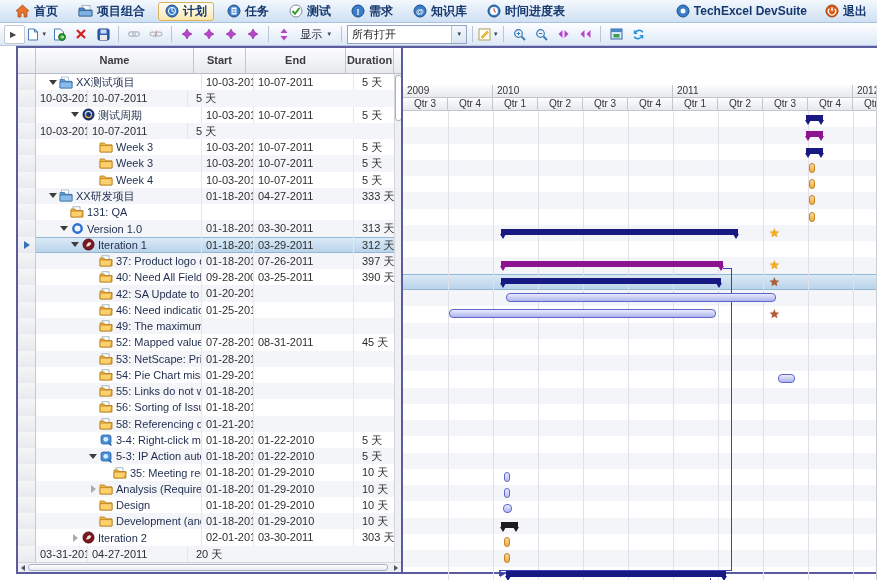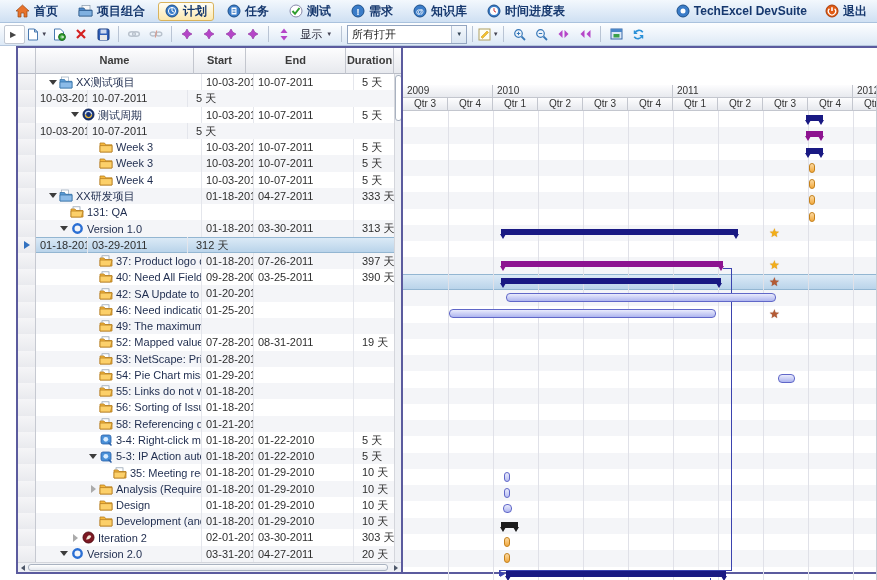--- a/index.html
+++ b/index.html
@@ -531,20 +531,33 @@
               <span class="tlabel">Version 1.0</span>
             </div>
             <div class="cell c-start">01-18-2010</div>
             <div class="cell c-end">03-30-2011</div>
             <div class="cell c-dur">313 天</div>
           </div>
           <div class="trow even sel">
             <div class="gut cell">
               <span class="mark"></span>
             </div>
+            <div class="cell c-name">
+              <span style="width: 26px; flex: 0 0 auto;"></span>
+              <span class="tog">
+                <i class="open"></i>
+              </span>
+              <span class="ticon">
+                <svg width="13" height="13">
+                  <circle cx="6.5" cy="6.5" r="5.5" fill="#7d1822" stroke="#530d14"></circle>
+                  <path d="M4 8.5 q2.2 -6.2 5.2 -3.4 q-0.8 3.8 -5.2 3.4" fill="#f2e6d8"></path>
+                </svg>
+              </span>
+              <span class="tlabel">Iteration 1</span>
+            </div>
             <div class="cell c-start">01-18-2010</div>
             <div class="cell c-end">03-29-2011</div>
             <div class="cell c-dur">312 天</div>
           </div>
           <div class="trow odd">
             <div class="gut cell"></div>
             <div class="cell c-name">
               <span style="width: 44px; flex: 0 0 auto;"></span>
               <span class="tog"></span>
               <span class="ticon">
@@ -641,21 +654,21 @@
                 <svg width="14" height="12">
                   <rect x="3" y="0.8" width="7" height="4.2" fill="#fff" stroke="#8899aa" stroke-width="0.7"></rect>
                   <path d="M1 3 h4 l1 1.5 H13 V11 H1 Z" fill="#f6b73c" stroke="#b87f1e" stroke-width="0.8"></path>
                   <path d="M1 5 h12 l-1.5 6 H1 Z" fill="#fcd06a" stroke="#b87f1e" stroke-width="0.8"></path>
                 </svg>
               </span>
               <span class="tlabel">52: Mapped values are n</span>
             </div>
             <div class="cell c-start">07-28-2011</div>
             <div class="cell c-end">08-31-2011</div>
-            <div class="cell c-dur">19 天</div>
+            <div class="cell c-dur">45 天</div>
           </div>
           <div class="trow odd">
             <div class="gut cell"></div>
             <div class="cell c-name">
               <span style="width: 44px; flex: 0 0 auto;"></span>
               <span class="tog"></span>
               <span class="ticon">
                 <svg width="14" height="12">
                   <rect x="3" y="0.8" width="7" height="4.2" fill="#fff" stroke="#8899aa" stroke-width="0.7"></rect>
                   <path d="M1 3 h4 l1 1.5 H13 V11 H1 Z" fill="#f6b73c" stroke="#b87f1e" stroke-width="0.8"></path>
@@ -863,32 +876,20 @@
                 </svg>
               </span>
               <span class="tlabel">Iteration 2</span>
             </div>
             <div class="cell c-start">02-01-2010</div>
             <div class="cell c-end">03-30-2011</div>
             <div class="cell c-dur">303 天</div>
           </div>
           <div class="trow odd">
             <div class="gut cell"></div>
-            <div class="cell c-name">
-              <span style="width: 15px; flex: 0 0 auto;"></span>
-              <span class="tog">
-                <i class="open"></i>
-              </span>
-              <span class="ticon">
-                <svg width="13" height="13">
-                  <circle cx="6.5" cy="6.5" r="4.2" fill="none" stroke="#2a6fd4" stroke-width="2.4"></circle>
-                </svg>
-              </span>
-              <span class="tlabel">Version 2.0</span>
-            </div>
             <div class="cell c-start">03-31-2011</div>
             <div class="cell c-end">04-27-2011</div>
             <div class="cell c-dur">20 天</div>
           </div>
         </div>
       <div class="lvscroll">
           <div class="thumb"></div>
         </div>
       <div class="hscroll" style="width:383px;">
         <span class="sb-arrow sb-left" style="left:3px;"></span>

